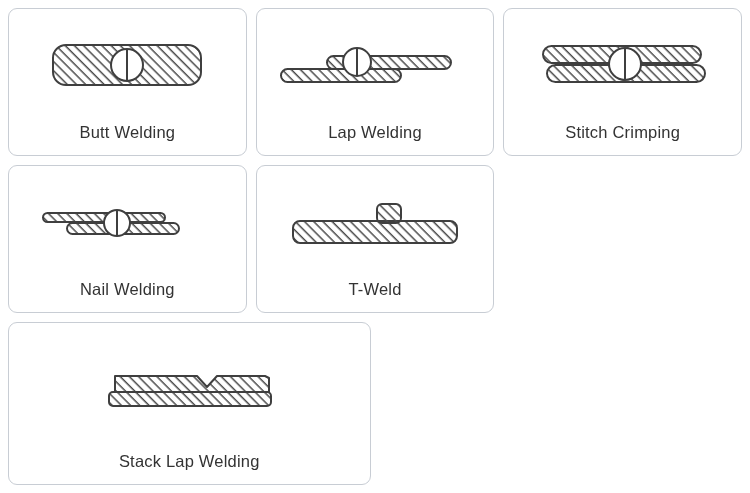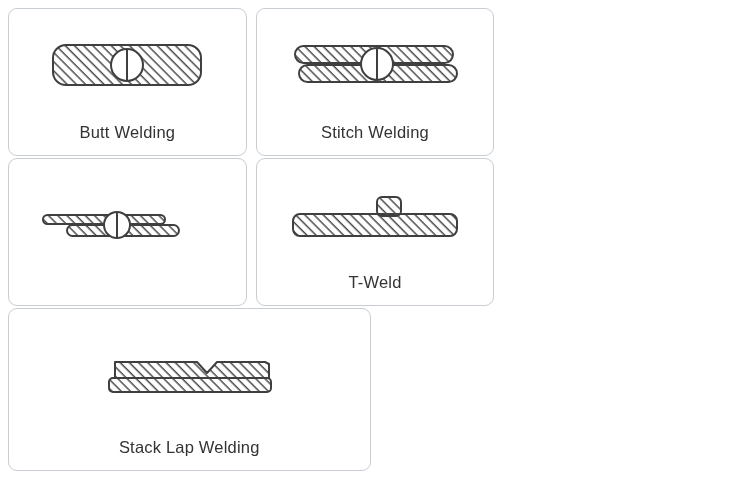--- a/index.html
+++ b/index.html
@@ -8,21 +8,21 @@
     background: #ffffff;
     font-family: "Liberation Sans", sans-serif;
   }
   .page {
     width: 750px;
     height: 493px;
     box-sizing: border-box;
     padding: 8px;
     display: flex;
     flex-direction: column;
-    gap: 2px;
+    gap: 9px;
     background: #ffffff;
   }
   .row {
     display: grid;
     gap: 9px;
   }
   .row.three { grid-template-columns: repeat(3, 1fr); height: 148px; }
   .row.two   { grid-template-columns: repeat(2, 1fr); height: 163px; }
   .cell {
     box-sizing: border-box;
@@ -77,46 +77,58 @@
       <div class="diagram">
         <svg width="220" height="92" viewBox="0 0 220 92">
           <rect class="sh" x="36" y="25" width="148" height="40" rx="13"></rect>
           <circle class="weld" cx="110" cy="45" r="16"></circle>
           <line class="ln" x1="110" y1="29" x2="110" y2="61"></line>
         </svg>
       </div>
       <div class="label">Butt Welding</div>
     </div>
 
+    <div class="cell">
+      <div class="diagram">
+        <svg width="220" height="92" viewBox="0 0 220 92">
+          <rect class="sh" x="16" y="49" width="120" height="13" rx="6.5"></rect>
+          <rect class="sh" x="62" y="36" width="124" height="13" rx="6.5"></rect>
+          <circle class="weld" cx="92" cy="42" r="14"></circle>
+          <line class="ln" x1="92" y1="28" x2="92" y2="56"></line>
+        </svg>
+      </div>
+      <div class="label">Lap Welding</div>
+    </div>
 
     <div class="cell">
       <div class="diagram">
         <svg width="220" height="92" viewBox="0 0 220 92">
           <rect class="sh" x="30" y="26" width="158" height="17" rx="8.5"></rect>
           <rect class="sh" x="34" y="45" width="158" height="17" rx="8.5"></rect>
           <circle class="weld" cx="112" cy="44" r="16"></circle>
           <line class="ln" x1="112" y1="28" x2="112" y2="60"></line>
         </svg>
       </div>
-      <div class="label">Stitch Welding</div>
+      <div class="label">Stitch Crimping</div>
     </div>
 
   </div>
 
   <div class="row three">
 
     <div class="cell">
       <div class="diagram">
         <svg width="220" height="92" viewBox="0 0 220 92">
           <rect class="sh" x="26" y="36" width="122" height="9" rx="4.5"></rect>
           <rect class="sh" x="50" y="46" width="112" height="11" rx="5.5"></rect>
           <circle class="weld" cx="100" cy="46" r="13"></circle>
           <line class="ln" x1="100" y1="33" x2="100" y2="59"></line>
         </svg>
       </div>
+      <div class="label">Nail Welding</div>
     </div>
 
 
     <div class="cell">
       <div class="diagram">
         <svg width="220" height="92" viewBox="0 0 220 92">
           <rect class="sh" x="28" y="44" width="164" height="22" rx="7"></rect>
           <rect class="sh" x="112" y="27" width="24" height="19" rx="5"></rect>
         </svg>
       </div>

